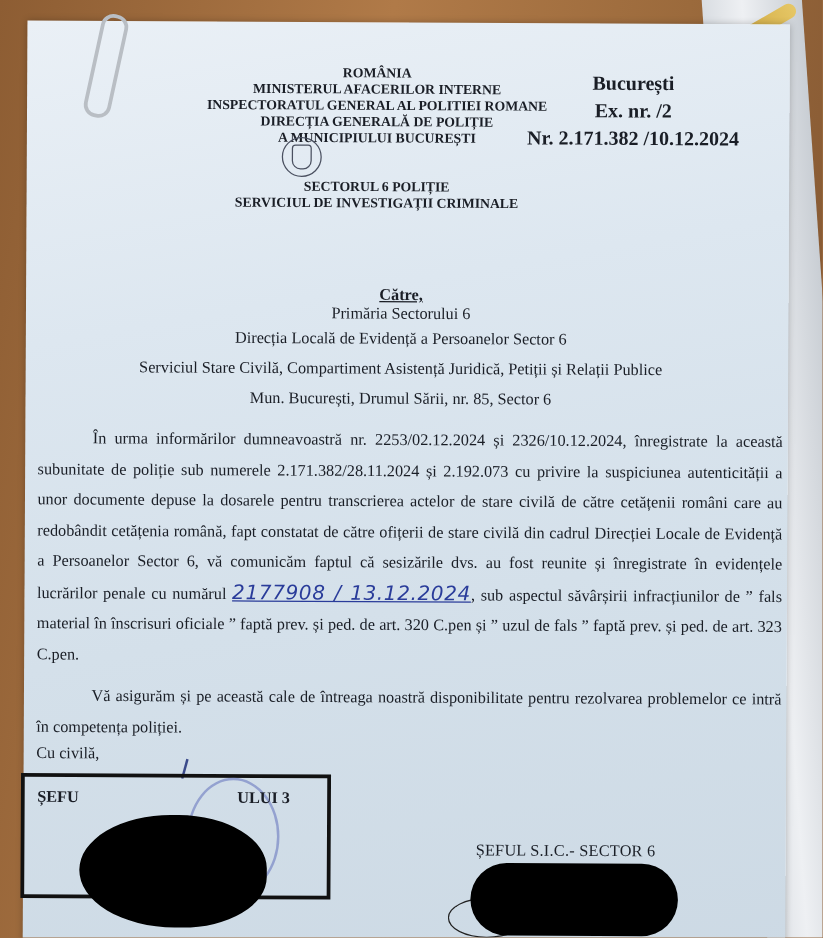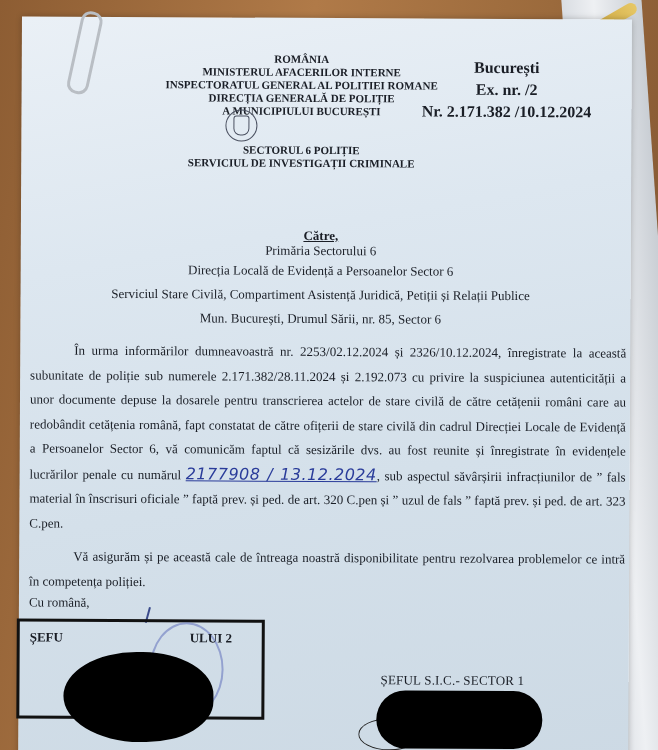--- a/index.html
+++ b/index.html
@@ -131,28 +131,28 @@
     <div class="r-line">Direcția Locală de Evidență a Persoanelor Sector 6</div>
     <div class="r-line">Serviciul Stare Civilă, Compartiment Asistență Juridică, Petiții și Relații Publice</div>
     <div class="r-line">Mun. București, Drumul Sării, nr. 85, Sector 6</div>
   </div>
 
   <div class="body-text">
     <p><span>În urma informărilor dumneavoastră nr. 2253/02.12.2024 și 2326/10.12.2024, înregistrate la această subunitate de poliție sub numerele 2.171.382/28.11.2024 și 2.192.073 cu privire la suspiciunea autenticității a unor documente depuse la dosarele pentru transcrierea actelor de stare civilă de către cetățenii români care au redobândit cetățenia română, fapt constatat de către ofițerii de stare civilă din cadrul Direcției Locale de Evidență a Persoanelor Sector 6, vă comunicăm faptul că sesizările dvs. au fost reunite și înregistrate în evidențele lucrărilor penale cu numărul </span><span class="handwritten">2177908 / 13.12.2024</span><span>, sub aspectul săvârșirii infracțiunilor de ” fals material în înscrisuri oficiale ” faptă prev. și ped. de art. 320 C.pen și ” uzul de fals ” faptă prev. și ped. de art. 323 C.pen.</span></p>
     <p class="p2">Vă asigurăm și pe această cale de întreaga noastră disponibilitate pentru rezolvarea problemelor ce intră în competența poliției.</p>
   </div>
 
-  <div class="closing">Cu română,</div>
+  <div class="closing">Cu civilă,</div>
   <div class="sig-tick"></div>
 
   <div class="sig-left-box">
     <div class="stamp"></div>
     <div class="sig-left-title">
       <span>ȘEFU</span>
-      <span class="tail">ULUI 2</span>
+      <span class="tail">ULUI 3</span>
     </div>
     <div class="redact redact-left"></div>
   </div>
 
-  <div class="sig-right-title">ȘEFUL  S.I.C.- SECTOR  1</div>
+  <div class="sig-right-title">ȘEFUL  S.I.C.- SECTOR  6</div>
   <div class="sig-stroke"></div>
   <div class="redact redact-right"></div>
 </div>
 
 </body></html>

